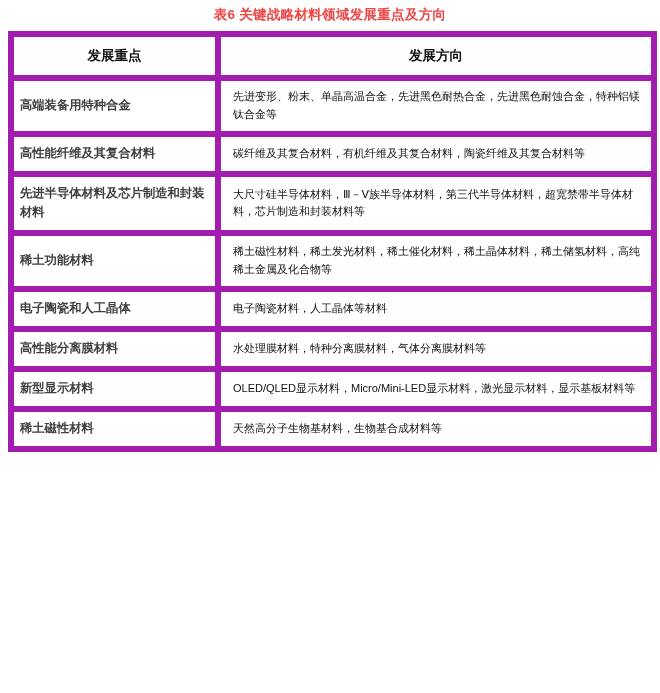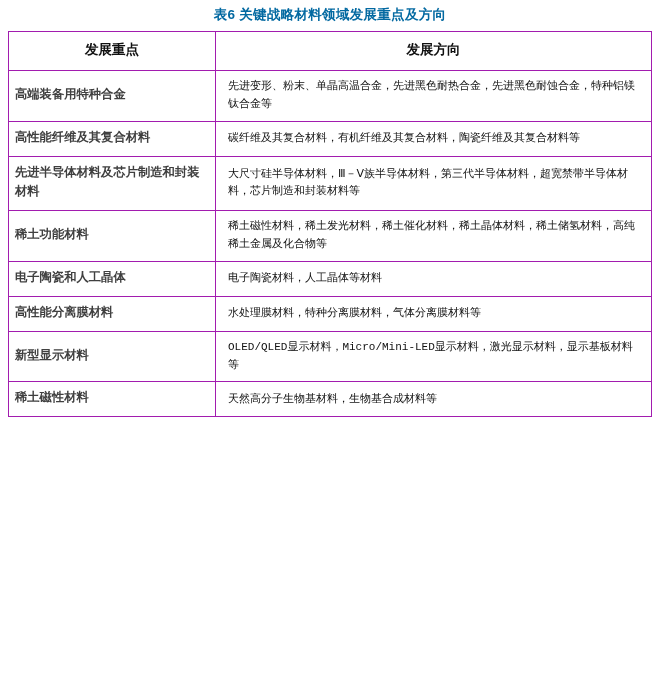--- a/index.html
+++ b/index.html
@@ -18,37 +18,36 @@
     width: 660px;
     height: 693px;
     box-sizing: border-box;
     padding: 0 8px;
     position: relative;
   }
   .caption {
     text-align: center;
     font-size: 13.5px;
     font-weight: bold;
-    color: #0369a1;
+    color: #ef4444;
     letter-spacing: 0.3px;
     padding: 7px 0 8px 0;
     line-height: 1.2;
   }
   table.matrix {
     border-collapse: collapse;
     width: 643px;
     margin: 0 auto;
     table-layout: fixed;
   }
   table.matrix th,
   table.matrix td {
-    border: 1px solid #a21caf;
+    border: 6px solid #a21caf;
     vertical-align: middle;
     line-height: 1.62;
-    font-family: Liberation Mono, monospace;
   }
   table.matrix th {
     text-align: center;
     font-size: 13.5px;
     font-weight: bold;
     padding: 8px 4px;
     color: #111;
   }
   table.matrix td.focus {
     font-size: 12.3px;

